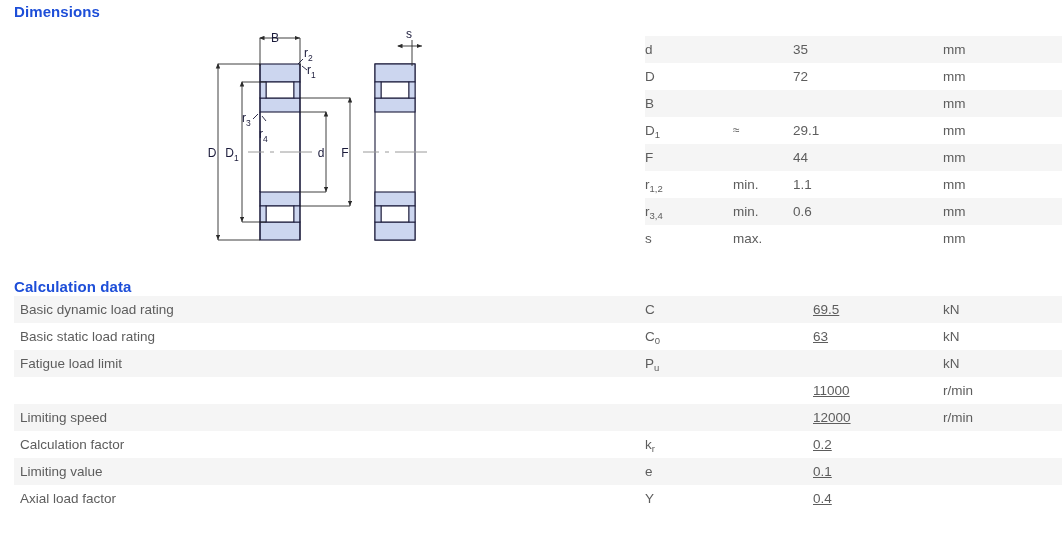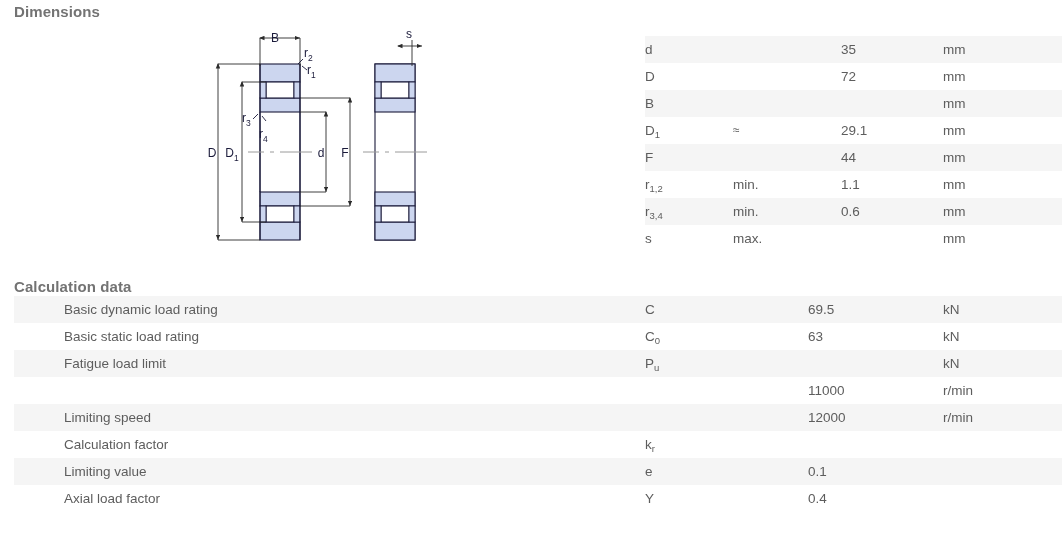--- a/index.html
+++ b/index.html
@@ -14,21 +14,21 @@
     position: relative;
     width: 1062px; height: 534px;
     overflow: hidden;
   }
 
   
   .section-heading {
     position: absolute;
     font-size: 15px;
     font-weight: bold;
-    color: #737373;
+    color: #1d4ed8;
     letter-spacing: .1px;
   }
   #dimensions-heading { left: 14px; top: 3px; }
   #calculation-heading { left: 14px; top: 278px; }
 
   
   .row {
     position: absolute;
     height: 27px;
     line-height: 27px;
@@ -47,28 +47,28 @@
     position: absolute;
     top: 0;
     height: 27px;
     line-height: 27px;
     white-space: nowrap;
     overflow: hidden;
   }
   .c-label { left: 0px;  width: 620px; }
   .c-sym   { left: 0px;  width: 80px; }
   .c-qual  { left: 88px; width: 60px; }
-  .c-val   { left: 148px; width: 140px; margin-left: 48px; }
+  .c-val   { left: 148px; width: 140px; }
   .c-unit  { left: 298px; width: 110px; }
 
   
-  .calc-row .c-label { left: 6px; margin-left: 44px; }
+  .calc-row .c-label { left: 6px; }
   .calc-row .c-sym   { left: 631px; width: 80px; }
   .calc-row .c-qual  { left: 719px; width: 60px; }
-  .calc-row .c-val   { left: 746px; width: 140px; }
+  .calc-row .c-val   { left: 799px; width: 140px; text-decoration: underline; }
   .calc-row .c-unit  { left: 929px; width: 110px; }
 
   .sub { font-size: 9.5px; vertical-align: baseline; position: relative; top: 3px; }
   .approx { font-size: 12px; }
 
   
   #bearing-figure {
     position: absolute;
     left: 190px; top: 26px;
     width: 290px; height: 240px;
@@ -284,20 +284,21 @@
         <div class="cell c-label">Limiting speed</div>
         <div class="cell c-sym"></div>
         <div class="cell c-qual"></div>
         <div class="cell c-val">12000</div>
         <div class="cell c-unit">r/min</div>
       </div>
       <div class="row calc-row plain" style="top: 431px;">
         <div class="cell c-label">Calculation factor</div>
         <div class="cell c-sym">k<span class="sub">r</span></div>
         <div class="cell c-qual"></div>
+        <div class="cell c-val">0.2</div>
         <div class="cell c-unit"></div>
       </div>
       <div class="row calc-row shade" style="top: 458px;">
         <div class="cell c-label">Limiting value</div>
         <div class="cell c-sym">e</div>
         <div class="cell c-qual"></div>
         <div class="cell c-val">0.1</div>
         <div class="cell c-unit"></div>
       </div>
       <div class="row calc-row plain" style="top: 485px;">

